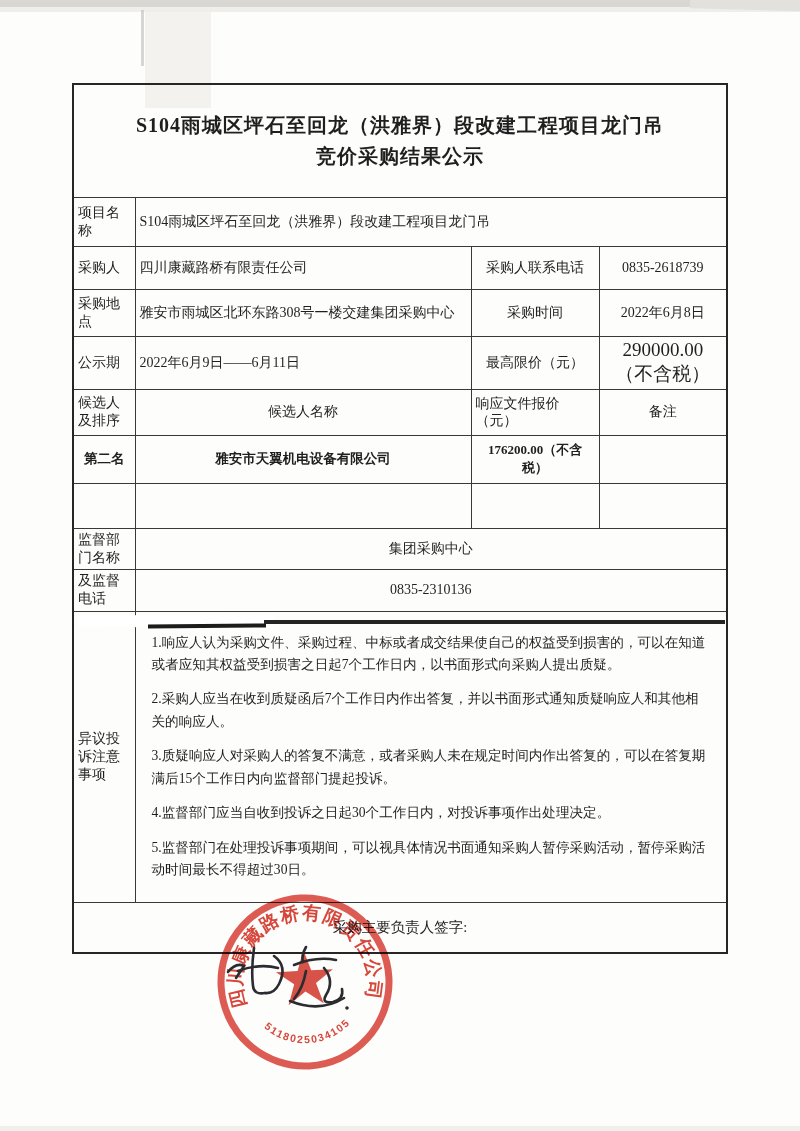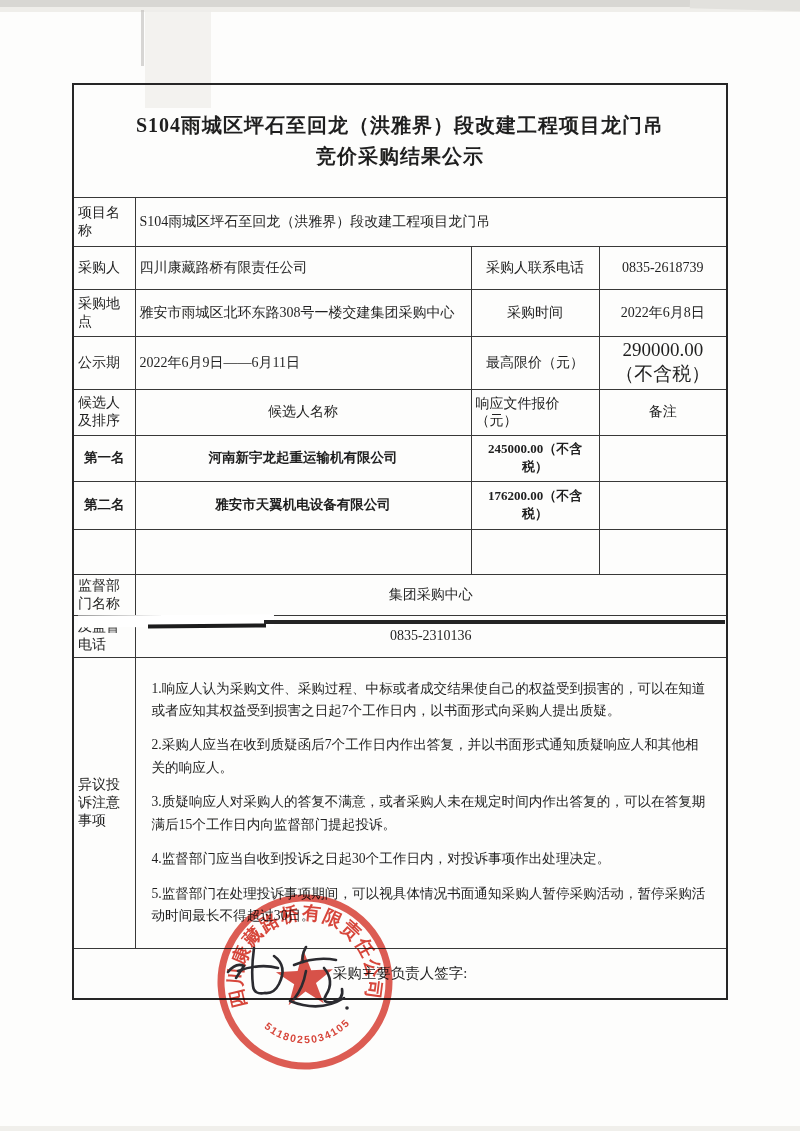--- a/index.html
+++ b/index.html
@@ -114,26 +114,20 @@
 
     <tr style="height:46px">
       <td class="lab">候选人
 及排序</td>
       <td class="c">候选人名称</td>
       <td class="hdr">响应文件报价
 （元）</td>
       <td class="c">备注</td>
     </tr>
 
-    <tr style="height:46px">
-      <td class="rank">第一名</td>
-      <td class="company">河南新宇龙起重运输机有限公司</td>
-      <td class="price">245000.00（不含税）</td>
-      <td class="c"></td>
-    </tr>
 
     <tr style="height:48px">
       <td class="rank">第二名</td>
       <td class="company">雅安市天翼机电设备有限公司</td>
       <td class="price">176200.00（不含税）</td>
       <td class="c"></td>
     </tr>
 
     <tr style="height:45px">
       <td class="rank"></td>

